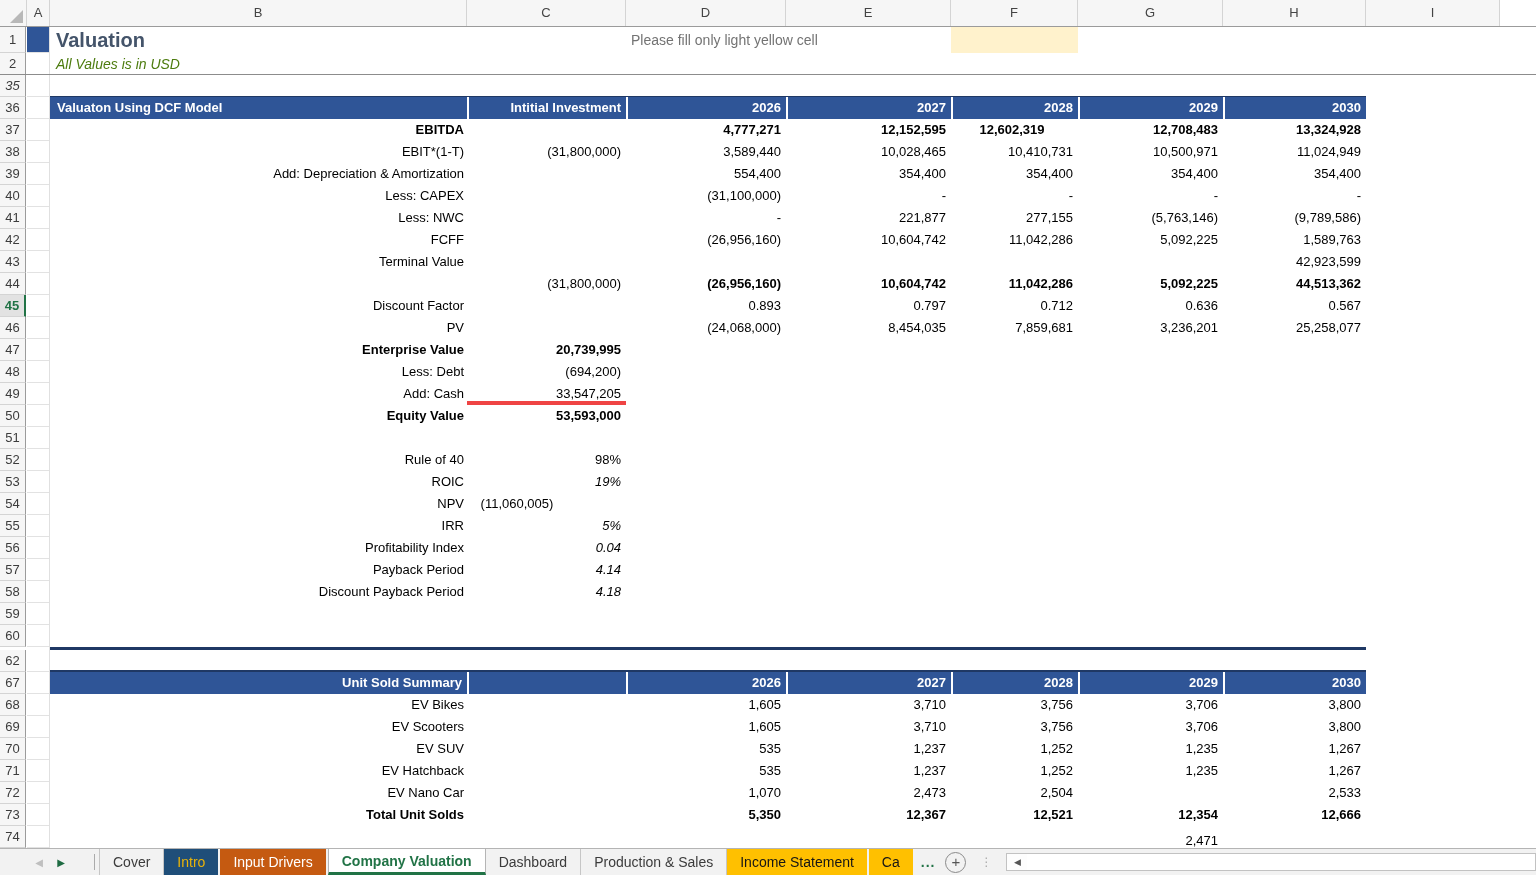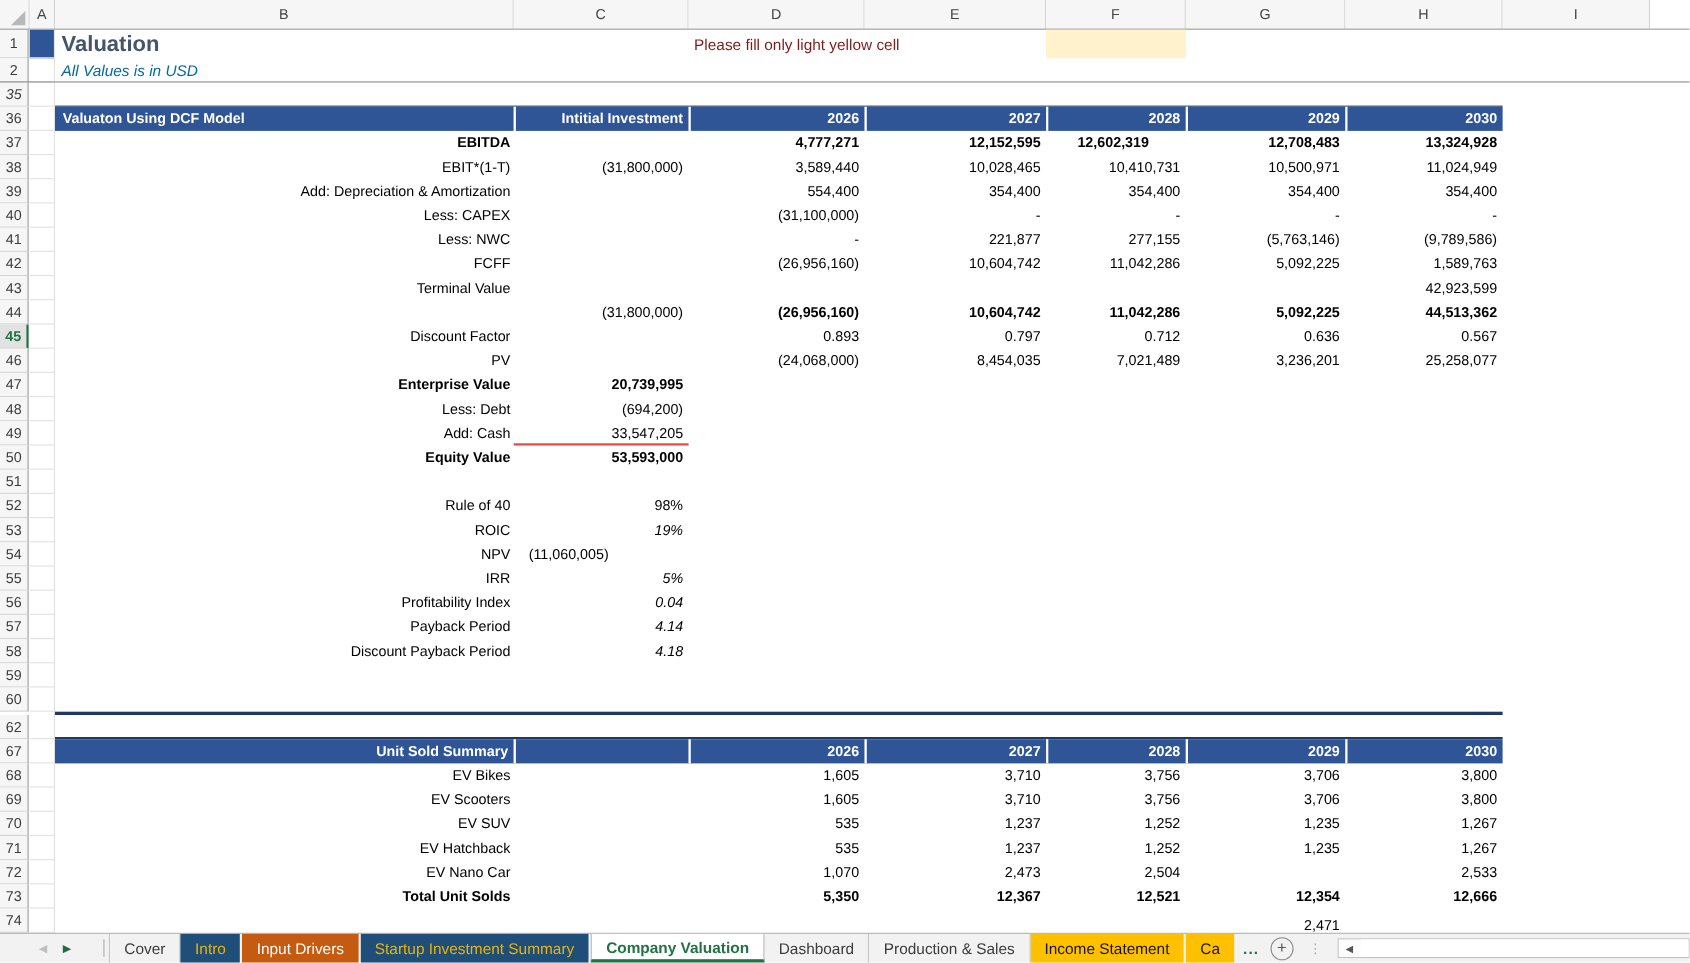--- a/index.html
+++ b/index.html
@@ -21,34 +21,34 @@
   
   .acell{position:absolute;left:27px;width:23px;border-bottom:1px solid #E2E2E2;box-sizing:border-box;}
   #ab-line{position:absolute;left:49px;top:27px;width:1px;height:821px;background:#E0E0E0;}
   
   .cell{position:absolute;height:22px;line-height:22px;font-size:13px;color:#000;
         white-space:nowrap;overflow:visible;box-sizing:border-box;}
   .lbl{text-align:right;padding-right:3px;}
   .num{text-align:right;padding-right:5px;}
   .b{font-weight:700;}
   .i{font-style:italic;}
-  .uline{border-bottom:2px solid #ef4444;}
+  .uline{border-bottom:4px solid #ef4444;}
   
   .barcell{position:absolute;height:22px;line-height:22px;font-size:13px;font-weight:700;color:#fff;
            background:var(--blue);box-sizing:border-box;white-space:nowrap;}
   .barcell.sep{border-left:2px solid #fff;}
   .bar-left{padding-left:7px;text-align:left;}
   .bar-right{padding-right:5px;text-align:right;}
   .navy-line{position:absolute;background:var(--navy);}
   
   #title{position:absolute;left:56px;top:27px;height:26px;line-height:26px;font-size:20px;
          font-weight:700;color:var(--title);}
   #subtitle{position:absolute;left:56px;top:53px;height:22px;line-height:22px;font-size:14px;
-            font-style:italic;color:#0369a1;}
-  #note{position:absolute;left:631px;top:27px;height:26px;line-height:26px;font-size:14px;color:#7f1d1d;}
+            font-style:italic;color:#4d7c0f;}
+  #note{position:absolute;left:631px;top:27px;height:26px;line-height:26px;font-size:14px;color:#737373;}
   #yellow-cell{position:absolute;left:951px;top:27px;width:127px;height:26px;background:var(--yellow);}
   
   #tabbar{position:absolute;left:0;top:848px;width:1536px;height:27px;background:#F2F2F2;
           border-top:1px solid #B4B4B4;display:flex;align-items:stretch;box-sizing:border-box;}
   .nav-arrow{width:22px;display:flex;align-items:center;justify-content:center;font-size:10px;color:#BFBFBF;}
   .nav-arrow.on{color:#1E6B42;}
   .vsep{width:1px;background:#ABABAB;margin:5px 4px;}
   .tab{display:flex;align-items:center;padding:0 13px;font-size:14px;color:#3B3B3B;box-sizing:border-box;}
   .tab.plain{border-right:1px solid #C6C6C6;background:transparent;}
   .tab.plain:first-child{border-left:1px solid #C6C6C6;}
@@ -224,21 +224,21 @@
       <div class="cell num b" style="left: 1223px; width: 143px; top: 273px;">44,513,362</div>
       <div class="cell lbl" style="left: 50px; width: 417px; top: 295px;">Discount Factor</div>
       <div class="cell num" style="left: 626px; width: 160px; top: 295px; text-align: right;">0.893</div>
       <div class="cell num" style="left: 786px; width: 165px; top: 295px;">0.797</div>
       <div class="cell num" style="left: 951px; width: 127px; top: 295px;">0.712</div>
       <div class="cell num" style="left: 1078px; width: 145px; top: 295px;">0.636</div>
       <div class="cell num" style="left: 1223px; width: 143px; top: 295px;">0.567</div>
       <div class="cell lbl" style="left: 50px; width: 417px; top: 317px;">PV</div>
       <div class="cell num" style="left: 626px; width: 160px; top: 317px;">(24,068,000)</div>
       <div class="cell num" style="left: 786px; width: 165px; top: 317px;">8,454,035</div>
-      <div class="cell num" style="left: 951px; width: 127px; top: 317px;">7,021,489</div>
+      <div class="cell num" style="left: 951px; width: 127px; top: 317px;">7,859,681</div>
       <div class="cell num" style="left: 1078px; width: 145px; top: 317px;">3,236,201</div>
       <div class="cell num" style="left: 1223px; width: 143px; top: 317px;">25,258,077</div>
       <div class="cell lbl b" style="left: 50px; width: 417px; top: 339px;">Enterprise Value</div>
       <div class="cell num b" style="left: 467px; width: 159px; top: 339px;">20,739,995</div>
       <div class="cell lbl" style="left: 50px; width: 417px; top: 361px;">Less: Debt</div>
       <div class="cell num" style="left: 467px; width: 159px; top: 361px;">(694,200)</div>
       <div class="cell lbl" style="left: 50px; width: 417px; top: 383px;">Add: Cash</div>
       <div class="cell num uline" style="left: 467px; width: 159px; top: 383px;">33,547,205</div>
       <div class="cell lbl b" style="left: 50px; width: 417px; top: 405px;">Equity Value</div>
       <div class="cell num b" style="left: 467px; width: 159px; top: 405px;">53,593,000</div>
@@ -313,23 +313,20 @@
   <div id="tabs" style="display:flex;align-items:stretch;">
       <div class="tab plain">
         <span>Cover</span>
       </div>
       <div class="tab navy">
         <span>Intro</span>
       </div>
       <div class="tab orange">
         <span>Input Drivers</span>
       </div>
-      <div class="tab navy">
-        <span>Startup Investment Summary</span>
-      </div>
       <div class="tab active">
         <span>Company Valuation</span>
       </div>
       <div class="tab plain">
         <span>Dashboard</span>
       </div>
       <div class="tab plain">
         <span>Production &amp; Sales</span>
       </div>
       <div class="tab yellow">

